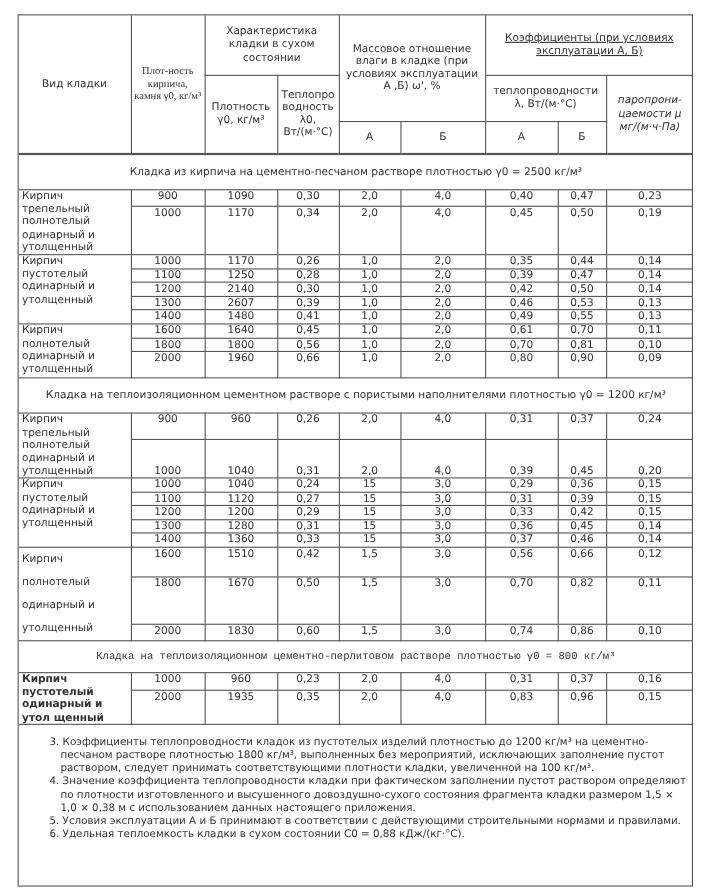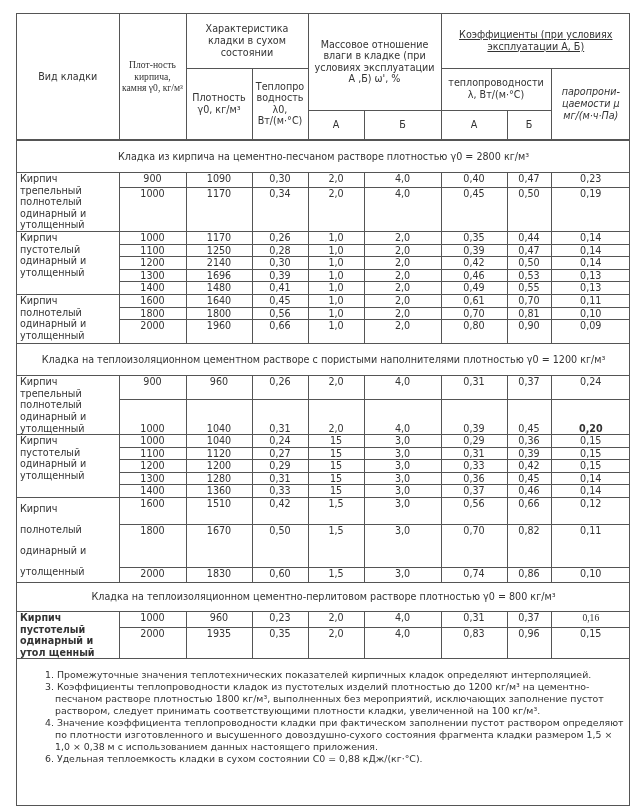--- a/index.html
+++ b/index.html
@@ -49,21 +49,21 @@
     <tr style="height:30px" class="thick">
       <td class="thick">А</td>
       <td class="thick">Б</td>
       <td class="thick">А</td>
       <td class="thick">Б</td>
     </tr>
   </tbody>
 
   <tbody>
     <tr class="sec">
-          <td colspan="9">Кладка из кирпича на цементно-песчаном растворе плотностью γ0 = 2800 кг/м³</td>
+          <td colspan="9">Кладка из кирпича на цементно-песчаном растворе плотностью γ0 = 2500 кг/м³</td>
         </tr>
     <tr style="height:14px">
           <td rowspan="2" class="lft" style="border-left:none;">Кирпич трепельный полнотелый одинарный и утолщенный</td>
       <td>900</td>
           <td>1090</td>
           <td>0,30</td>
           <td>2,0</td>
           <td>4,0</td>
           <td>0,40</td>
           <td>0,47</td>
@@ -106,21 +106,21 @@
           <td>2140</td>
           <td>0,30</td>
           <td>1,0</td>
           <td>2,0</td>
           <td>0,42</td>
           <td>0,50</td>
           <td style="border-right:none;">0,14</td>
         </tr>
     <tr style="height:11px">
           <td>1300</td>
-          <td>1696</td>
+          <td>2607</td>
           <td>0,39</td>
           <td>1,0</td>
           <td>2,0</td>
           <td>0,46</td>
           <td>0,53</td>
           <td style="border-right:none;">0,13</td>
         </tr>
     <tr style="height:11px">
           <td>1400</td>
           <td>1480</td>
@@ -181,21 +181,21 @@
           <td style="border-right:none;">0,24</td>
         </tr>
     <tr style="height:34px" class="bot">
           <td>1000</td>
           <td>1040</td>
           <td>0,31</td>
           <td>2,0</td>
           <td>4,0</td>
           <td>0,39</td>
           <td>0,45</td>
-          <td style="border-right:none;font-weight:bold;">0,20</td>
+          <td style="border-right:none;">0,20</td>
         </tr>
 
     <tr style="height:12px">
           <td rowspan="5" class="lft" style="border-left:none;">Кирпич пустотелый одинарный и утолщенный</td>
       <td>1000</td>
           <td>1040</td>
           <td>0,24</td>
           <td>15</td>
           <td>3,0</td>
           <td>0,29</td>
@@ -271,45 +271,45 @@
           <td>1,5</td>
           <td>3,0</td>
           <td>0,74</td>
           <td>0,86</td>
           <td style="border-right:none;">0,10</td>
         </tr>
   </tbody>
 
   <tbody>
     <tr class="sec">
-          <td colspan="9" style="height:28px;">Кладка на теплоизоляционном цементно-перлитовом растворе плотностью γ0 = 800 кг/м³</td>
+          <td colspan="9" style="height:28px;font-family:Liberation Mono, monospace;">Кладка на теплоизоляционном цементно-перлитовом растворе плотностью γ0 = 800 кг/м³</td>
         </tr>
     <tr style="height:12px">
           <td rowspan="2" class="lft" style="border-left:none;font-weight:bold;">Кирпич пустотелый одинарный и утол щенный</td>
       <td>1000</td>
           <td>960</td>
           <td>0,23</td>
           <td>2,0</td>
           <td>4,0</td>
           <td>0,31</td>
           <td>0,37</td>
-          <td style="border-right:none;font-family:Liberation Serif, serif;">0,16</td>
+          <td style="border-right:none;">0,16</td>
         </tr>
     <tr style="height:24px">
           <td>2000</td>
           <td>1935</td>
           <td>0,35</td>
           <td>2,0</td>
           <td>4,0</td>
           <td>0,83</td>
           <td>0,96</td>
           <td style="border-right:none;">0,15</td>
         </tr>
   </tbody>
 </table>
 
 <div class="notes">
-  <div class="item">1. Промежуточные значения теплотехнических показателей кирпичных кладок определяют интерполяцией.</div>
   <div class="item">3. Коэффициенты теплопроводности кладок из пустотелых изделий плотностью до 1200 кг/м³ на цементно-песчаном растворе плотностью 1800 кг/м³, выполненных без мероприятий, исключающих заполнение пустот раствором, следует принимать соответствующими плотности кладки, увеличенной на 100 кг/м³.</div>
   <div class="item">4. Значение коэффициента теплопроводности кладки при фактическом заполнении пустот раствором определяют по плотности изготовленного и высушенного довоздушно-сухого состояния фрагмента кладки размером 1,5 × 1,0 × 0,38 м с использованием данных настоящего приложения.</div>
+  <div class="item">5. Условия эксплуатации А и Б принимают в соответствии с действующими строительными нормами и правилами.</div>
   <div class="item">6. Удельная теплоемкость кладки в сухом состоянии C0 = 0,88 кДж/(кг·°С).</div>
 </div>
 </div>
 
 </body></html>

